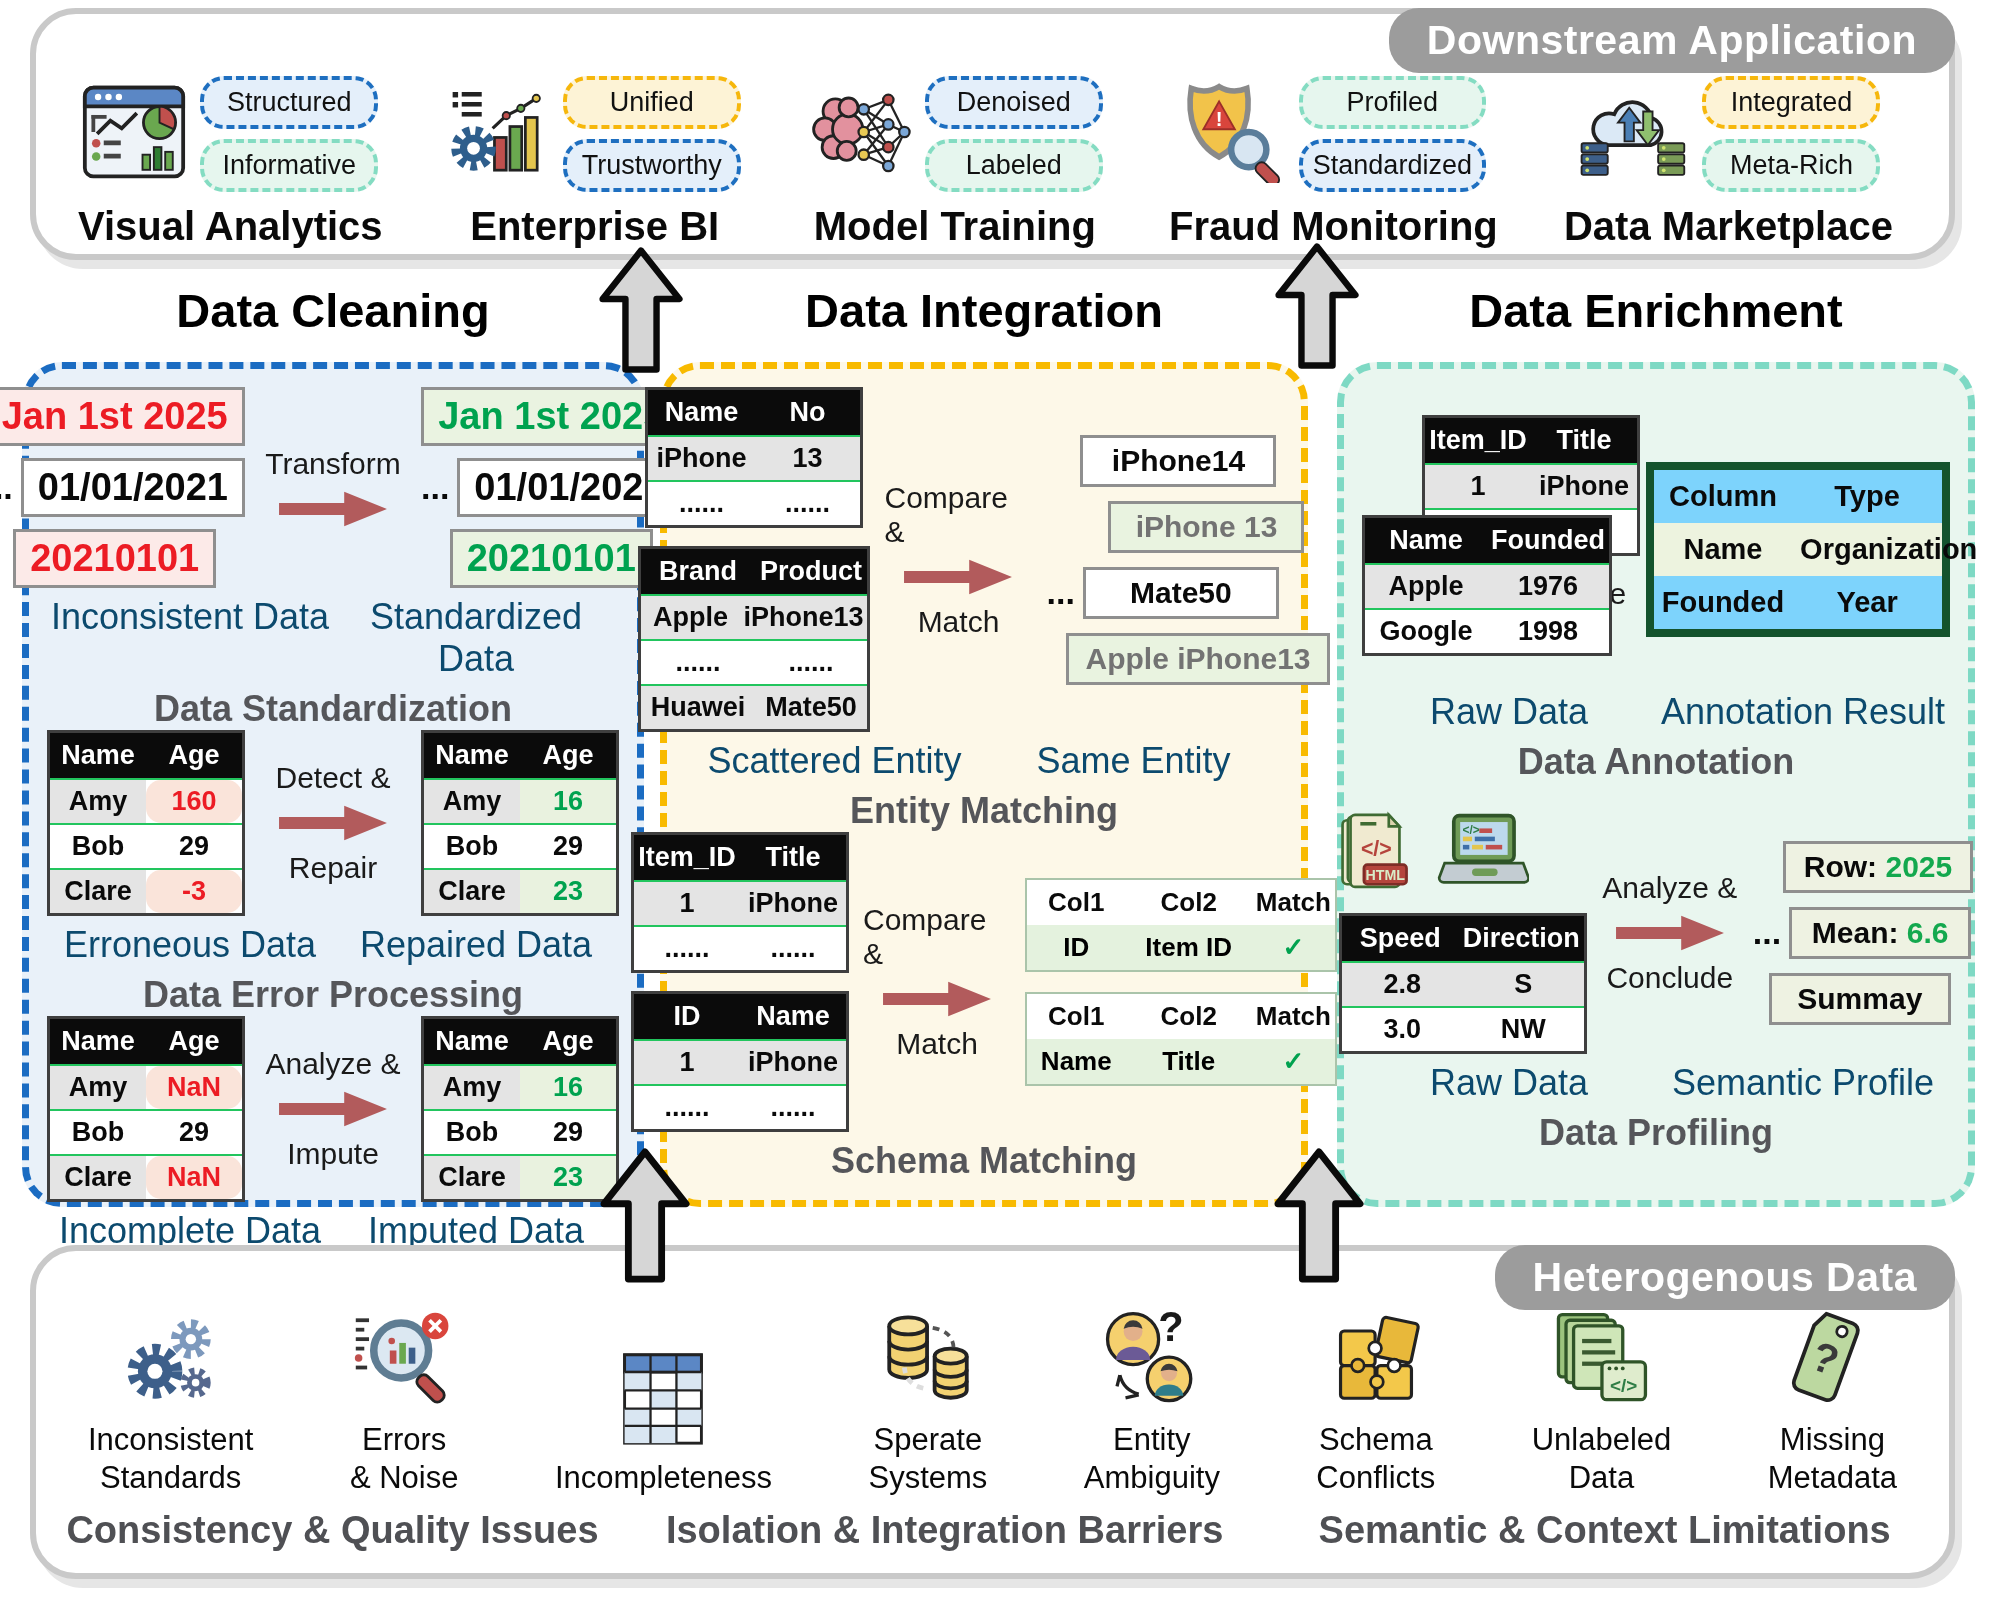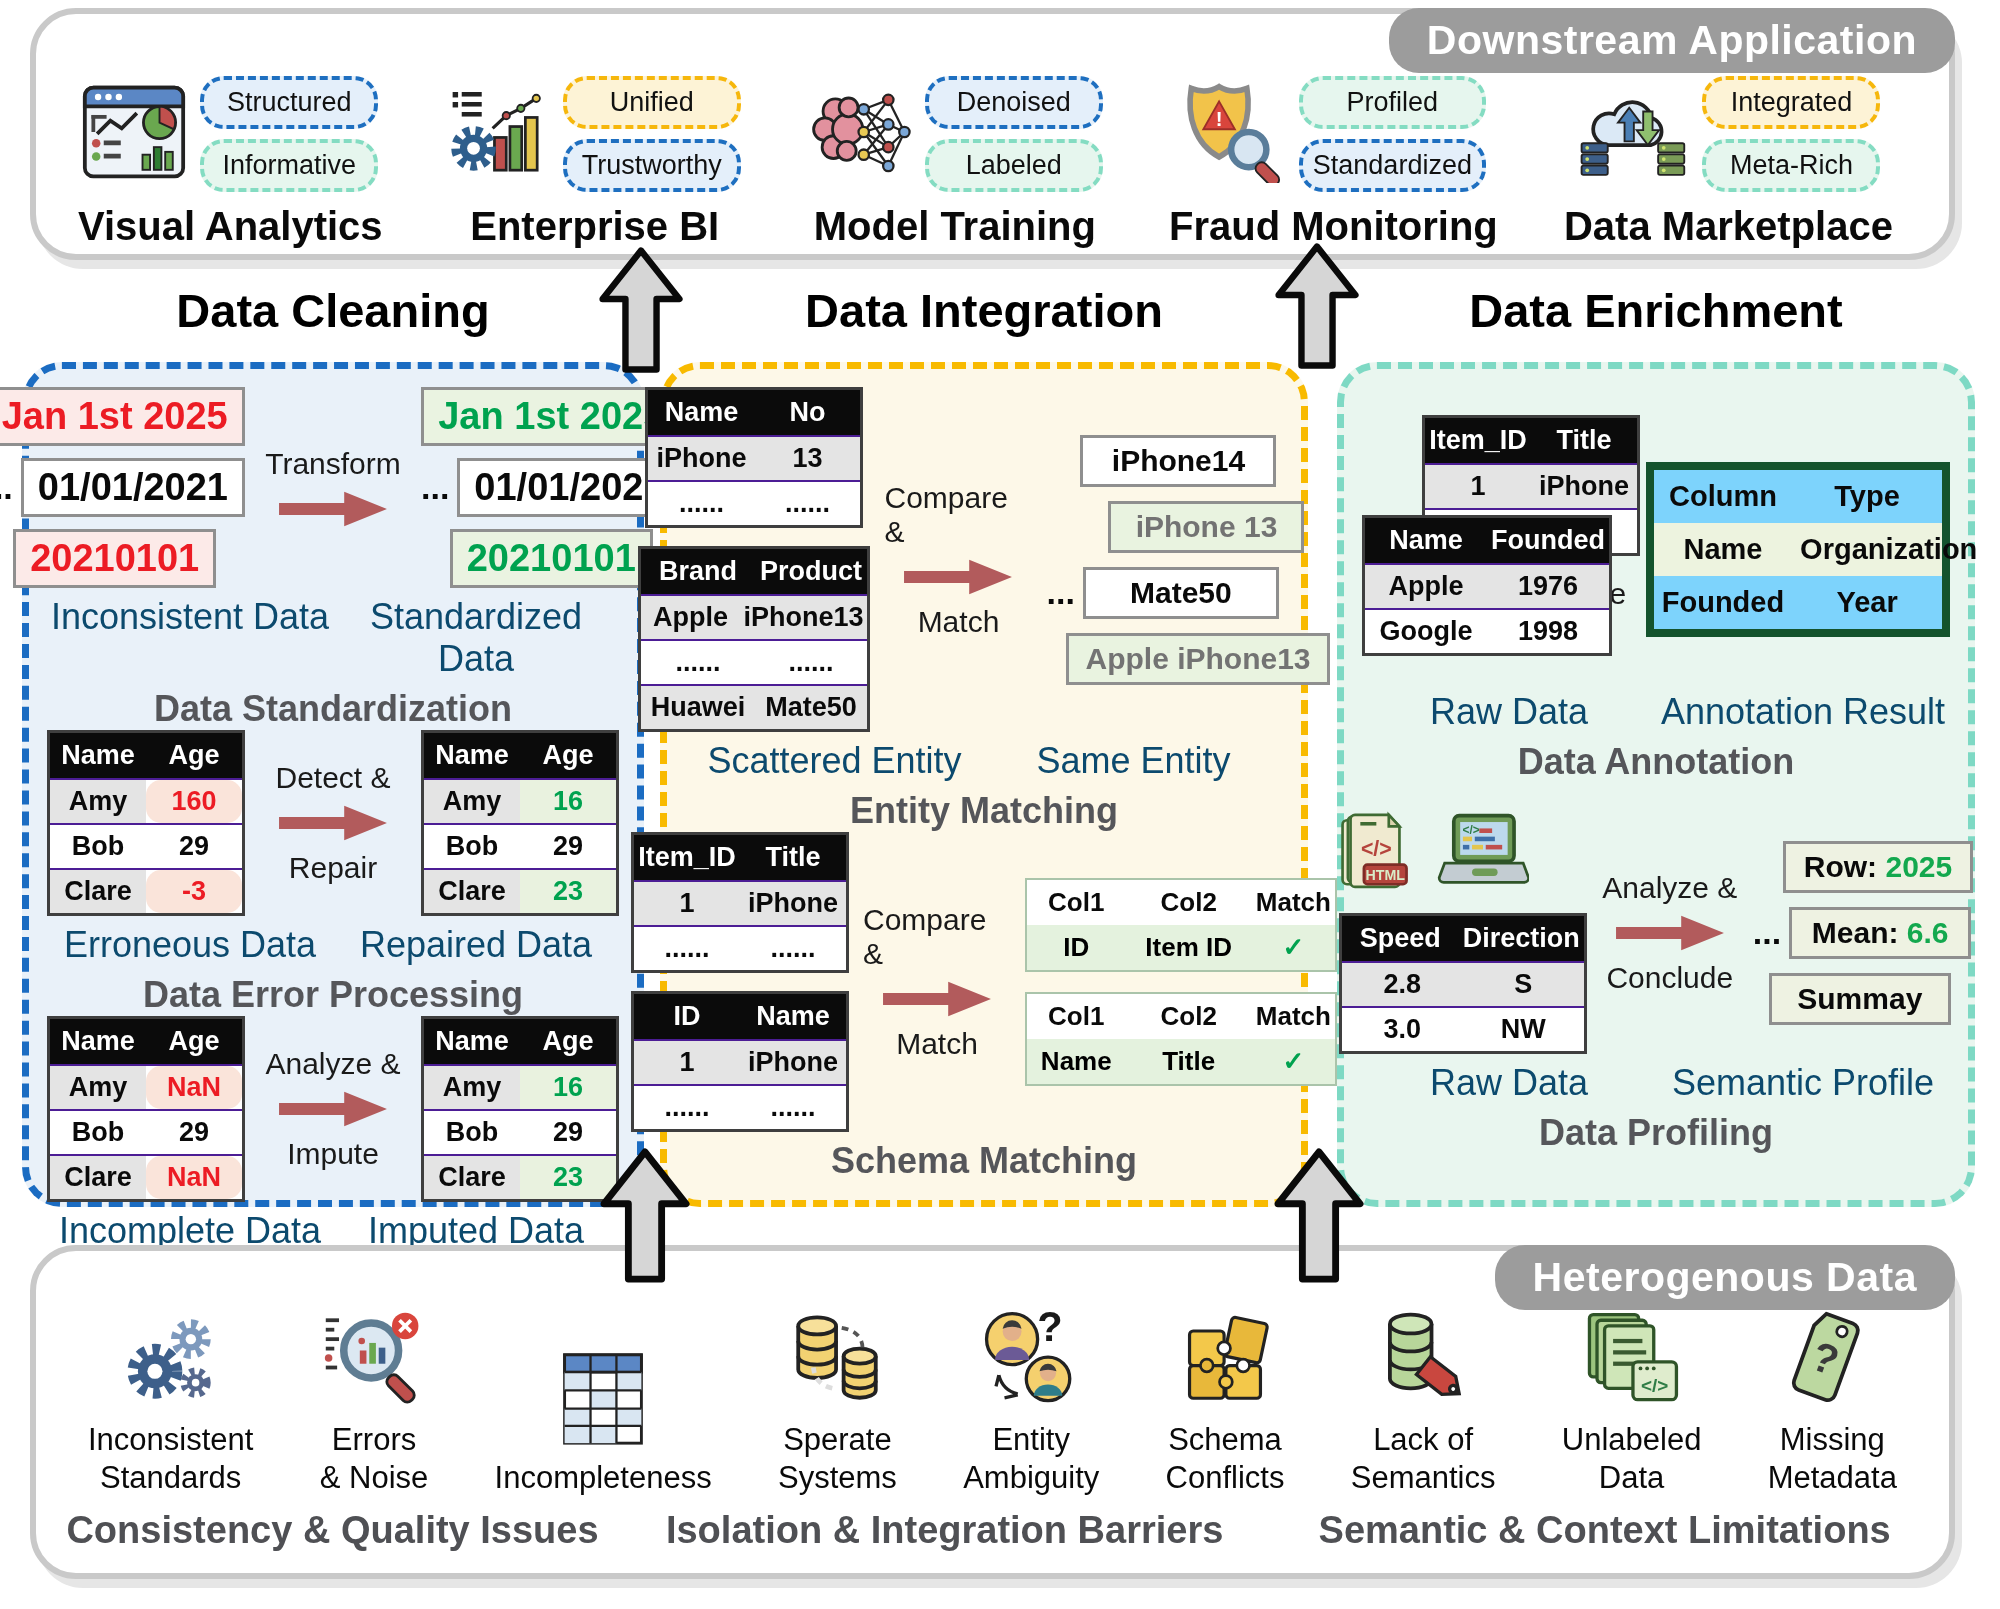--- a/index.html
+++ b/index.html
@@ -58,21 +58,21 @@
   .vbox { border: 3px solid #8f8f8f; background: #fff; font-weight: 700; font-size: 38px;
     padding: 5px 14px; min-width: 178px; text-align: center; color: #0a0a0a; white-space: nowrap; }
   .vbox.pink  { background: #fceae8; color: #ec1c24; }
   .vbox.green { background: #eaf3e1; color: #00a24f; }
 
   
   .mtbl { border: 3px solid #3f3f3f; background: #fff; }
   .mtbl .mh { display: flex; background: #0b0b0b; }
   .mtbl .mh span { flex: 1; color: #fff; font-weight: 700; font-size: 27px;
     text-align: center; padding: 7px 4px; white-space: nowrap; }
-  .mtbl .mr { display: flex; border-top: 2px solid #4c1d95; }
+  .mtbl .mr { display: flex; border-top: 2px solid #22c55e; }
   .mtbl .mr span { flex: 1; font-size: 27px; font-weight: 700; color: #0a0a0a;
     text-align: center; padding: 6px 4px; white-space: nowrap; }
   .sh { background: #e4e4e4; }
   .pk { background: #fae4da; color: #ec1c24 !important; border-radius: 15px; }
   .gn { background: #e9f2df; color: #00a24f !important; }
 
   .ebox { border: 3px solid #8f8f8f; background: #fff; font-weight: 700; font-size: 30px;
     padding: 6px 16px; min-width: 196px; text-align: center; color: #0a0a0a; white-space: nowrap; }
   .ebox.green { background: #e9f3e0; color: #737373; }
 
@@ -869,39 +869,20 @@
           <circle cx="75" cy="60" r="7" fill="#fff" stroke="#222" stroke-width="3"></circle>
           <circle cx="56" cy="78" r="7" fill="#f3c84a" stroke="#222" stroke-width="3"></circle>
         </svg>
         </span>
       <div class="blab">
           <div>Schema</div>
           <div>Conflicts</div>
         </div>
     </div>
 
-    <div class="bitem">
-      <span class="bicon">
-        <svg width="104" height="104" viewBox="0 0 110 110">
-          <g stroke="#222" stroke-width="4">
-            <path d="M20 18 v58 a22 10 0 0 0 44 0 v-58" fill="#b8d69a"></path>
-            <path d="M20 37 a22 10 0 0 0 44 0 M20 56 a22 10 0 0 0 44 0" fill="none"></path>
-            <ellipse cx="42" cy="18" rx="22" ry="10" fill="#cfe6b8"></ellipse>
-          </g>
-          <g transform="rotate(38 74 74)" stroke="#222" stroke-width="3.5">
-            <path d="M52 64 h34 l14 12 -14 12 h-34 z" fill="#c9473f"></path>
-            <circle cx="92" cy="76" r="3.8" fill="#fff"></circle>
-          </g>
-        </svg>
-        </span>
-      <div class="blab">
-          <div>Lack of</div>
-          <div>Semantics</div>
-        </div>
-    </div>
 
     <div class="bitem">
       <span class="bicon">
         <svg width="104" height="104" viewBox="0 0 110 110">
           <g stroke="#2f5428" stroke-width="3.5">
             <rect x="10" y="8" width="52" height="66" rx="4" fill="#9cc47e"></rect>
             <rect x="18" y="14" width="52" height="66" rx="4" fill="#b8d69a"></rect>
             <rect x="26" y="20" width="52" height="66" rx="4" fill="#cfe6b8"></rect>
           </g>
           <g stroke="#3a5a30" stroke-width="4.5">

